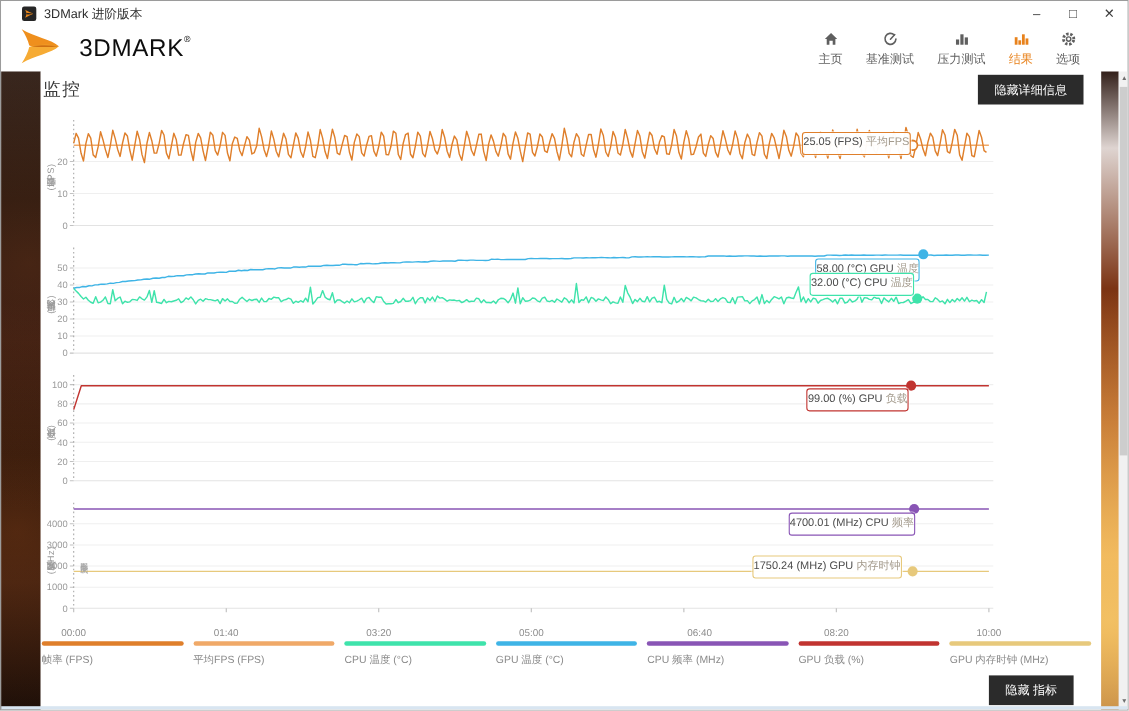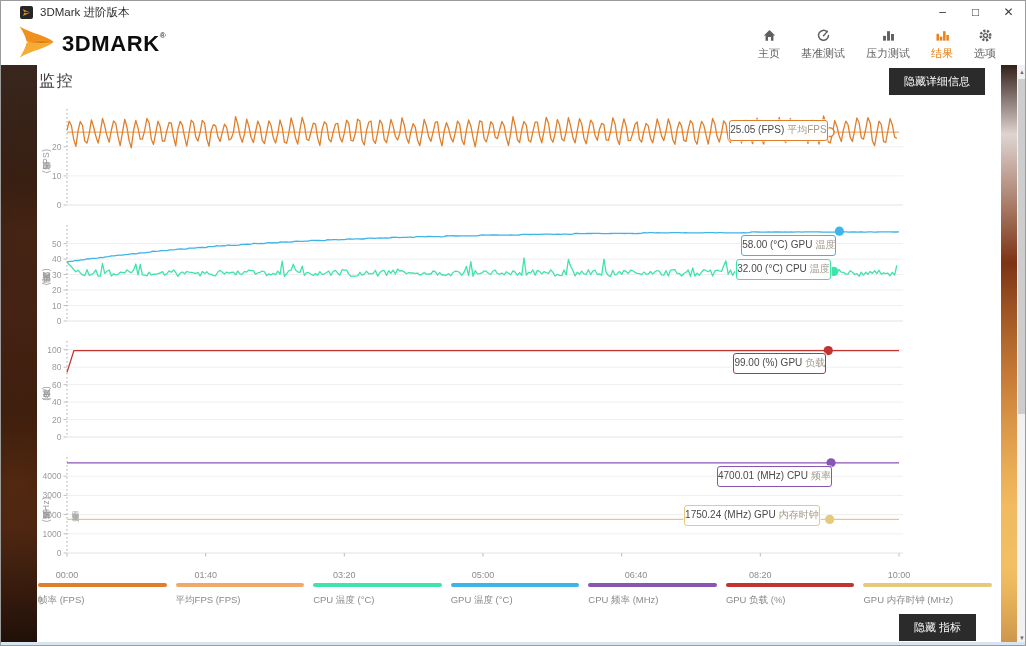--- a/index.html
+++ b/index.html
@@ -6,23 +6,23 @@
   #app{position:relative;width:1026px;height:646px;background:#fff;border:1px solid #9b9b9b;box-sizing:border-box;overflow:hidden;}
   
   .titlebar{position:absolute;top:0;left:0;right:0;height:22px;background:#fff;display:flex;align-items:center;}
   .tb-icon{width:13px;height:13px;margin-left:19px;background:#262626;border-radius:2px;display:flex;align-items:center;justify-content:center;flex:0 0 auto;}
   .tb-title{font-size:11.5px;color:#2e2e2e;margin-left:7px;}
   .tb-controls{margin-left:auto;display:flex;height:22px;}
   .tb-btn{width:33px;height:22px;display:flex;align-items:center;justify-content:center;font-size:12px;color:#3c3c3c;cursor:pointer;}
   
   .toolbar{position:absolute;top:22px;left:0;right:0;height:42px;background:#fff;display:flex;align-items:center;}
   .brand{display:flex;align-items:center;margin-left:16px;}
-  .brand-text{font-size:22px;font-weight:700;letter-spacing:.6px;color:#0d0d0d;margin-left:3px;}
+  .brand-text{font-size:22px;font-weight:400;letter-spacing:.6px;color:#0d0d0d;margin-left:13px;}
   .brand-reg{font-size:8px;color:#0d0d0d;vertical-align:top;position:relative;top:-9px;font-weight:400;}
-  .nav{margin-left:auto;margin-right:29px;display:flex;gap:21px;justify-content:flex-end;}
+  .nav{margin-left:auto;margin-right:43px;display:flex;gap:21px;justify-content:flex-end;}
   .nav-item{display:flex;flex-direction:column;align-items:center;color:#5f5f5f;cursor:pointer;}
   .nav-item.active{color:#e8821c;}
   .nav-ic svg{display:block;}
   .nav-label{font-size:11px;margin-top:3px;white-space:nowrap;}
   
   .content{position:absolute;top:64px;left:0;right:0;bottom:0;}
   .art-left{position:absolute;left:0;top:0;width:36px;bottom:0;
     background:
       radial-gradient(circle at 70% 30%, rgba(140,70,30,.35), transparent 55%),
       radial-gradient(circle at 40% 72%, rgba(190,90,25,.30), transparent 50%),
@@ -195,21 +195,21 @@
               <line x1="26.5" y1="22.6" x2="30" y2="22.6" stroke="#c2c2c2" stroke-width="1"></line>
               <text x="24.5" y="25.6" text-anchor="end" font-size="8.5" fill="#9a9a9a">50</text>
               <line x1="30" y1="4" x2="30" y2="100" stroke="#a8a8a8" stroke-width="1" stroke-dasharray="1.5 2.5"></line>
               <polyline points="30.0,41.2 32.2,43.5 34.4,45.7 36.7,48.6 38.9,50.8 41.1,49.2 43.3,51.9 45.5,53.8 47.7,54.7 50.0,48.7 52.2,54.3 54.4,53.7 56.6,52.0 58.8,48.9 61.1,55.0 63.3,55.1 65.5,42.4 67.7,52.4 69.9,50.3 72.2,49.0 74.4,55.1 76.6,52.8 78.8,53.8 81.0,53.4 83.2,51.2 85.5,51.4 87.7,52.1 89.9,48.9 92.1,50.6 94.3,51.8 96.6,48.9 98.8,43.0 101.0,53.8 103.2,43.3 105.4,53.8 107.7,54.2 109.9,54.9 112.1,51.2 114.3,54.2 116.5,53.0 118.7,53.3 121.0,52.6 123.2,52.0 125.4,50.6 127.6,54.1 129.8,52.8 132.1,49.8 134.3,51.3 136.5,48.9 138.7,51.5 140.9,55.3 143.2,52.1 145.4,51.0 147.6,52.8 149.8,50.5 152.0,51.2 154.2,51.4 156.5,51.9 158.7,52.5 160.9,51.4 163.1,55.0 165.3,50.5 167.6,52.6 169.8,50.7 172.0,53.1 174.2,53.1 176.4,54.7 178.7,54.5 180.9,51.0 183.1,49.3 185.3,51.2 187.5,53.1 189.7,51.1 192.0,52.2 194.2,51.3 196.4,51.1 198.6,53.9 200.8,50.0 203.1,53.2 205.3,53.1 207.5,50.4 209.7,51.1 211.9,49.1 214.1,49.7 216.4,49.7 218.6,53.3 220.8,51.8 223.0,51.3 225.2,50.0 227.5,50.9 229.7,54.7 231.9,52.8 234.1,53.8 236.3,52.4 238.6,53.7 240.8,50.1 243.0,53.3 245.2,40.1 247.4,55.3 249.6,52.8 251.9,49.6 254.1,49.2 256.3,43.2 258.5,49.1 260.7,50.8 263.0,51.5 265.2,45.1 267.4,54.3 269.6,51.7 271.8,51.7 274.1,53.2 276.3,54.5 278.5,52.6 280.7,54.2 282.9,50.7 285.1,53.4 287.4,52.8 289.6,51.5 291.8,50.1 294.0,54.2 296.2,50.3 298.5,49.4 300.7,52.2 302.9,54.1 305.1,48.7 307.3,49.2 309.6,49.1 311.8,53.1 314.0,55.3 316.2,55.1 318.4,55.1 320.6,54.8 322.9,51.3 325.1,54.2 327.3,53.1 329.5,50.2 331.7,52.9 334.0,52.9 336.2,52.3 338.4,49.3 340.6,55.1 342.8,51.5 345.1,49.7 347.3,49.6 349.5,54.5 351.7,49.8 353.9,52.2 356.1,49.1 358.4,53.1 360.6,48.1 362.8,50.0 365.0,49.6 367.2,50.9 369.5,52.8 371.7,51.6 373.9,52.0 376.1,51.8 378.3,52.5 380.5,52.1 382.8,54.1 385.0,53.1 387.2,51.4 389.4,53.3 391.6,52.8 393.9,53.0 396.1,50.0 398.3,50.6 400.5,54.2 402.7,51.6 405.0,54.0 407.2,54.0 409.4,54.3 411.6,52.6 413.8,54.8 416.0,51.5 418.3,50.2 420.5,50.3 422.7,51.7 424.9,54.2 427.1,51.2 429.4,45.4 431.6,54.6 433.8,40.7 436.0,55.2 438.2,49.7 440.5,52.8 442.7,52.7 444.9,51.9 447.1,49.9 449.3,50.4 451.5,52.5 453.8,53.5 456.0,50.0 458.2,49.2 460.4,52.7 462.6,53.2 464.9,52.1 467.1,53.8 469.3,50.8 471.5,52.2 473.7,53.7 476.0,49.7 478.2,51.1 480.4,54.2 482.6,51.6 484.8,54.4 487.0,36.8 489.3,54.0 491.5,51.5 493.7,51.9 495.9,48.9 498.1,54.2 500.4,49.4 502.6,50.3 504.8,52.9 507.0,50.7 509.2,51.6 511.5,52.3 513.7,48.9 515.9,51.2 518.1,55.1 520.3,53.4 522.5,54.3 524.8,54.7 527.0,49.0 529.2,53.8 531.4,38.5 533.6,45.2 535.9,49.4 538.1,55.0 540.3,51.2 542.5,53.2 544.7,50.2 546.9,52.8 549.2,53.3 551.4,48.7 553.6,53.5 555.8,50.1 558.0,49.2 560.3,53.5 562.5,52.9 564.7,54.2 566.9,38.2 569.1,51.2 571.4,54.6 573.6,55.3 575.8,49.3 578.0,54.0 580.2,52.8 582.4,50.4 584.7,53.3 586.9,49.4 589.1,50.6 591.3,52.5 593.5,49.1 595.8,49.8 598.0,51.3 600.2,52.4 602.4,52.6 604.6,53.6 606.9,51.1 609.1,53.1 611.3,53.0 613.5,50.5 615.7,53.1 617.9,50.8 620.2,49.5 622.4,50.4 624.6,53.8 626.8,54.1 629.0,49.6 631.3,55.1 633.5,49.1 635.7,48.9 637.9,48.7 640.1,52.5 642.4,52.3 644.6,55.0 646.8,52.5 649.0,51.3 651.2,49.0 653.4,55.3 655.7,46.8 657.9,55.0 660.1,52.1 662.3,54.3 664.5,51.2 666.8,48.7 669.0,49.5 671.2,50.7 673.4,49.0 675.6,55.1 677.9,49.9 680.1,49.2 682.3,49.9 684.5,50.4 686.7,44.7 688.9,39.8 691.2,53.3 693.4,49.0 695.6,54.3 697.8,50.5 700.0,53.5 702.3,50.1 704.5,50.7 706.7,54.6 708.9,52.2 711.1,51.4 713.3,50.5 715.6,50.2 717.8,51.6 720.0,53.6 722.2,51.2 724.4,55.2 726.7,50.0 728.9,50.2 731.1,54.5 733.3,53.8 735.5,50.9 737.8,53.5 740.0,52.8 742.2,50.9 744.4,46.6 746.6,53.7 748.8,49.6 751.1,49.9 753.3,51.2 755.5,51.6 757.7,49.0 759.9,50.2 762.2,50.2 764.4,54.9 766.6,49.8 768.8,51.9 771.0,53.5 773.3,50.2 775.5,52.9 777.7,48.9 779.9,54.9 782.1,54.1 784.3,54.0 786.6,52.8 788.8,51.4 791.0,54.9 793.2,53.8 795.4,53.6 797.7,48.9 799.9,50.7 802.1,48.8 804.3,51.2 806.5,51.3 808.8,53.2 811.0,53.2 813.2,49.7 815.4,51.2 817.6,53.5 819.8,52.6 822.1,55.2 824.3,51.1 826.5,54.1 828.7,51.3 830.9,53.4 833.2,50.4 835.4,52.4 837.6,49.7 839.8,52.7 842.0,49.3 844.3,53.3 846.5,51.9 848.7,52.7 850.9,52.2 853.1,54.7 855.3,51.4 857.6,54.0 859.8,44.4" fill="none" stroke="#3fe3ab" stroke-width="1.3" stroke-linejoin="round"></polyline>
               <polyline points="30.0,41.1 32.8,40.4 35.5,40.3 38.3,39.5 41.1,39.7 43.9,38.8 46.6,38.9 49.4,38.0 52.2,37.9 55.0,37.3 57.7,37.4 60.5,37.1 63.3,36.4 66.1,36.6 68.8,35.9 71.6,35.7 74.4,34.9 77.1,34.9 79.9,34.4 82.7,34.2 85.5,34.1 88.2,33.6 91.0,33.4 93.8,32.8 96.6,32.7 99.3,32.8 102.1,32.0 104.9,31.8 107.7,31.9 110.4,31.3 113.2,31.2 116.0,30.2 118.7,30.3 121.5,30.2 124.3,29.6 127.1,29.6 129.8,29.7 132.6,28.9 135.4,28.8 138.2,28.7 140.9,28.1 143.7,27.9 146.5,28.1 149.3,28.1 152.0,27.1 154.8,27.1 157.6,27.2 160.3,26.6 163.1,26.5 165.9,26.5 168.7,26.6 171.4,25.6 174.2,25.6 177.0,25.6 179.8,24.7 182.5,25.1 185.3,24.7 188.1,24.9 190.9,24.0 193.6,24.3 196.4,24.3 199.2,24.3 201.9,24.2 204.7,23.4 207.5,23.3 210.3,23.2 213.0,23.5 215.8,22.5 218.6,22.4 221.4,22.7 224.1,22.5 226.9,22.7 229.7,21.8 232.5,21.7 235.2,22.0 238.0,21.6 240.8,21.8 243.5,20.9 246.3,21.1 249.1,21.0 251.9,21.1 254.6,21.0 257.4,20.3 260.2,20.2 263.0,20.3 265.7,20.3 268.5,20.1 271.3,20.2 274.1,19.3 276.8,19.3 279.6,19.5 282.4,19.5 285.1,19.6 287.9,19.6 290.7,18.6 293.5,18.8 296.2,18.6 299.0,18.6 301.8,18.9 304.6,18.7 307.3,18.6 310.1,18.1 312.9,17.8 315.7,18.1 318.4,17.9 321.2,17.9 324.0,18.0 326.7,18.0 329.5,17.3 332.3,17.1 335.1,17.2 337.8,17.3 340.6,17.1 343.4,17.0 346.2,17.2 348.9,17.0 351.7,17.2 354.5,16.5 357.3,16.2 360.0,16.4 362.8,16.6 365.6,16.3 368.3,16.3 371.1,16.2 373.9,16.2 376.7,16.5 379.4,15.6 382.2,15.6 385.0,15.7 387.8,15.8 390.5,15.5 393.3,15.5 396.1,15.7 398.9,15.7 401.6,15.7 404.4,15.8 407.2,15.7 409.9,14.6 412.7,14.8 415.5,14.6 418.3,15.0 421.0,15.0 423.8,14.8 426.6,14.9 429.4,14.9 432.1,14.9 434.9,14.9 437.7,14.8 440.5,14.9 443.2,14.1 446.0,13.9 448.8,14.1 451.5,14.1 454.3,14.0 457.1,14.0 459.9,14.0 462.6,14.2 465.4,14.1 468.2,14.1 471.0,14.1 473.7,14.0 476.5,14.2 479.3,14.2 482.1,14.0 484.8,13.4 487.6,13.4 490.4,13.4 493.1,13.5 495.9,13.3 498.7,13.4 501.5,13.3 504.2,13.3 507.0,13.2 509.8,13.1 512.6,13.2 515.3,13.3 518.1,13.4 520.9,13.1 523.7,13.3 526.4,13.2 529.2,13.1 532.0,13.3 534.7,13.4 537.5,12.5 540.3,12.4 543.1,12.6 545.8,12.6 548.6,12.5 551.4,12.3 554.2,12.5 556.9,12.4 559.7,12.4 562.5,12.4 565.3,12.7 568.0,12.7 570.8,12.6 573.6,12.5 576.3,12.4 579.1,12.4 581.9,12.3 584.7,12.4 587.4,12.5 590.2,12.4 593.0,12.4 595.8,12.5 598.5,12.6 601.3,12.5 604.1,12.4 606.9,11.7 609.6,11.8 612.4,11.6 615.2,11.7 617.9,11.8 620.7,11.6 623.5,11.9 626.3,11.8 629.0,11.9 631.8,11.9 634.6,11.7 637.4,11.7 640.1,11.6 642.9,11.6 645.7,11.8 648.5,11.7 651.2,11.9 654.0,11.8 656.8,11.9 659.5,11.9 662.3,11.8 665.1,11.8 667.9,11.7 670.6,11.7 673.4,11.6 676.2,11.6 679.0,11.9 681.7,11.7 684.5,11.7 687.3,11.8 690.1,11.8 692.8,11.8 695.6,11.8 698.4,11.8 701.1,11.8 703.9,11.9 706.7,11.7 709.5,11.8 712.2,11.7 715.0,10.9 717.8,10.9 720.6,11.0 723.3,11.1 726.1,11.2 728.9,11.1 731.7,10.8 734.4,11.1 737.2,10.8 740.0,11.0 742.7,11.0 745.5,11.1 748.3,10.8 751.1,11.1 753.8,11.0 756.6,11.1 759.4,10.9 762.2,10.9 764.9,11.1 767.7,10.8 770.5,10.9 773.3,10.9 776.0,10.9 778.8,10.9 781.6,10.8 784.3,11.0 787.1,11.1 789.9,11.1 792.7,11.1 795.4,11.1 798.2,11.1 801.0,10.9 803.8,10.9 806.5,10.9 809.3,10.8 812.1,11.2 814.9,11.0 817.6,11.0 820.4,11.1 823.2,10.8 825.9,11.0 828.7,11.1 831.5,10.8 834.3,10.8 837.0,11.1 839.8,11.0 842.6,10.8 845.4,10.8 848.1,10.9 850.9,10.9 853.7,10.8 856.5,11.0 859.2,11.0 862.0,10.9" fill="none" stroke="#3fb4e6" stroke-width="1.3" stroke-linejoin="round"></polyline>
               <circle cx="802.3733333333333" cy="10.193548387096783" r="4.6" fill="#3fb4e6"></circle>
               <circle cx="796.8266666666666" cy="50.45161290322581" r="4.6" fill="#3fe3ab"></circle>
             </svg>
             <div class="axis-title">摄氏温度 (°C)</div>
             <div class="ann" style="border-color: rgb(63, 180, 230); top: 14px; right: 164.627px;"><span class="v">58.00 (°C) GPU</span><span class="l">温度</span></div>
-            <div class="ann" style="border-color: rgb(63, 227, 171); top: 38px; right: 170.173px;"><span class="v">32.00 (°C) CPU</span><span class="l">温度</span></div>
+            <div class="ann" style="border-color: rgb(63, 227, 171); top: 27px; right: 170.173px;"><span class="v">32.00 (°C) CPU</span><span class="l">温度</span></div>
           </div>
           <div class="chart-row">
             <svg width="964" height="116">
               <line x1="30" y1="100.0" x2="866" y2="100.0" stroke="#e3e3e3" stroke-width="1"></line>
               <line x1="26.5" y1="100.0" x2="30" y2="100.0" stroke="#c2c2c2" stroke-width="1"></line>
               <text x="24.5" y="103" text-anchor="end" font-size="8.5" fill="#9a9a9a">0</text>
               <line x1="30" y1="82.5" x2="866" y2="82.5" stroke="#efefef" stroke-width="1"></line>
               <line x1="26.5" y1="82.5" x2="30" y2="82.5" stroke="#c2c2c2" stroke-width="1"></line>
               <text x="24.5" y="85.5" text-anchor="end" font-size="8.5" fill="#9a9a9a">20</text>
               <line x1="30" y1="65.1" x2="866" y2="65.1" stroke="#efefef" stroke-width="1"></line>

